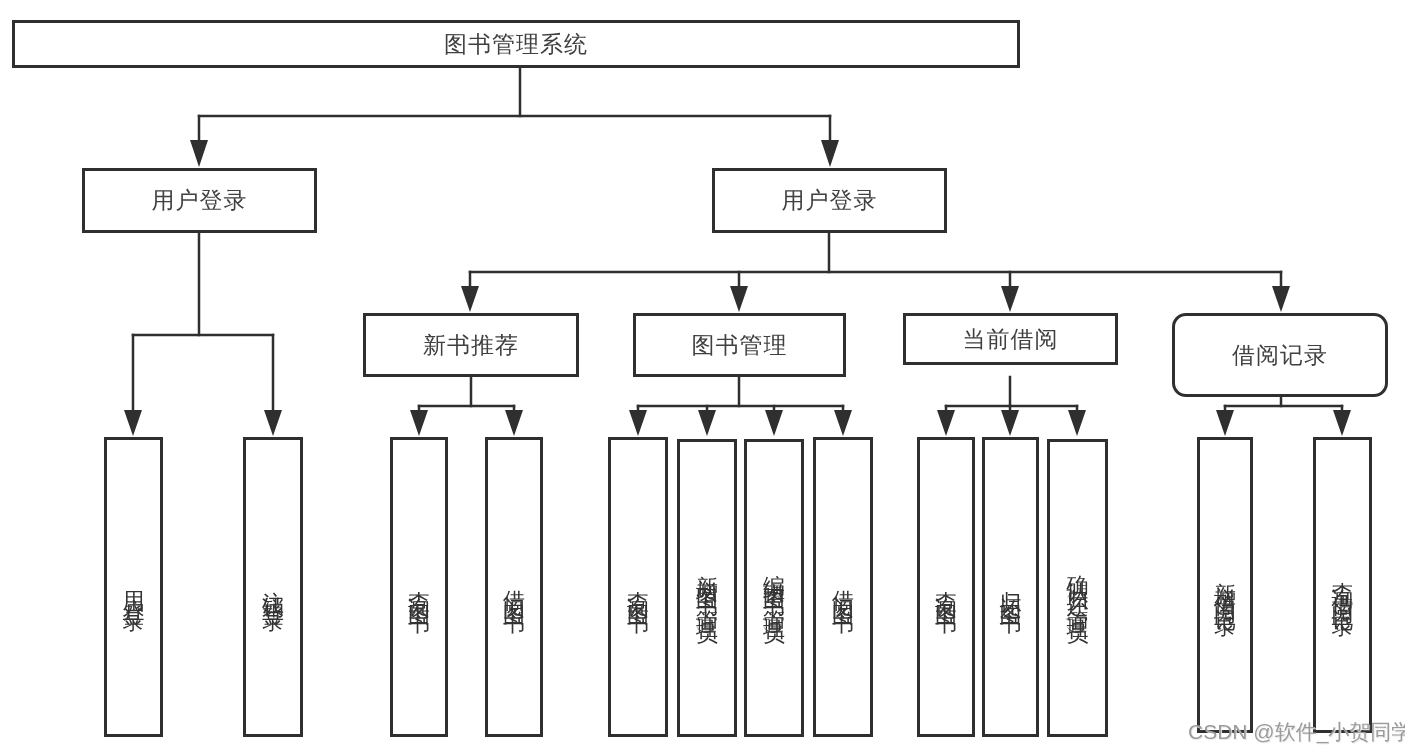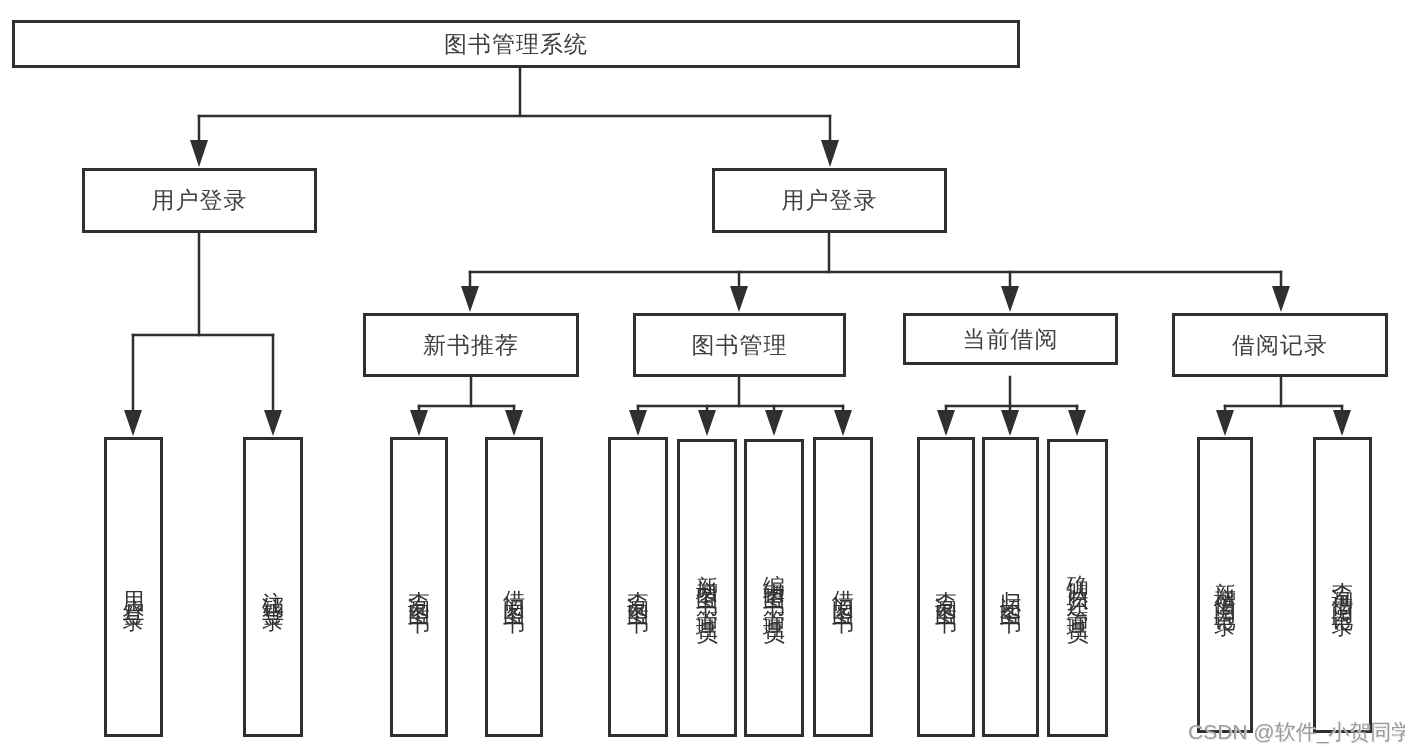--- a/index.html
+++ b/index.html
@@ -164,21 +164,21 @@
 
   <div class="node hlabel" style="left:363px; top:313px; width:216px; height:64px;">
     <span>新书推荐</span>
   </div>
   <div class="node hlabel" style="left:633px; top:313px; width:213px; height:64px;">
     <span>图书管理</span>
   </div>
   <div class="node hlabel" style="left:903px; top:313px; width:215px; height:52px;">
     <span>当前借阅</span>
   </div>
-  <div class="node hlabel" style="left:1172px; top:313px; width:216px; height:64px;">
+  <div class="node hlabel" style="left:1172px; top:313px; width:216px; height:84px;border-radius:14px;">
     <span>借阅记录</span>
   </div>
 
   <div class="node leaf" style="left:104px; top:437px; width:59px; height:300px;">
     <span class="vtext">用户登录</span>
   </div>
   <div class="node leaf" style="left:243px; top:437px; width:60px; height:300px;">
     <span class="vtext">注销登录</span>
   </div>
 

